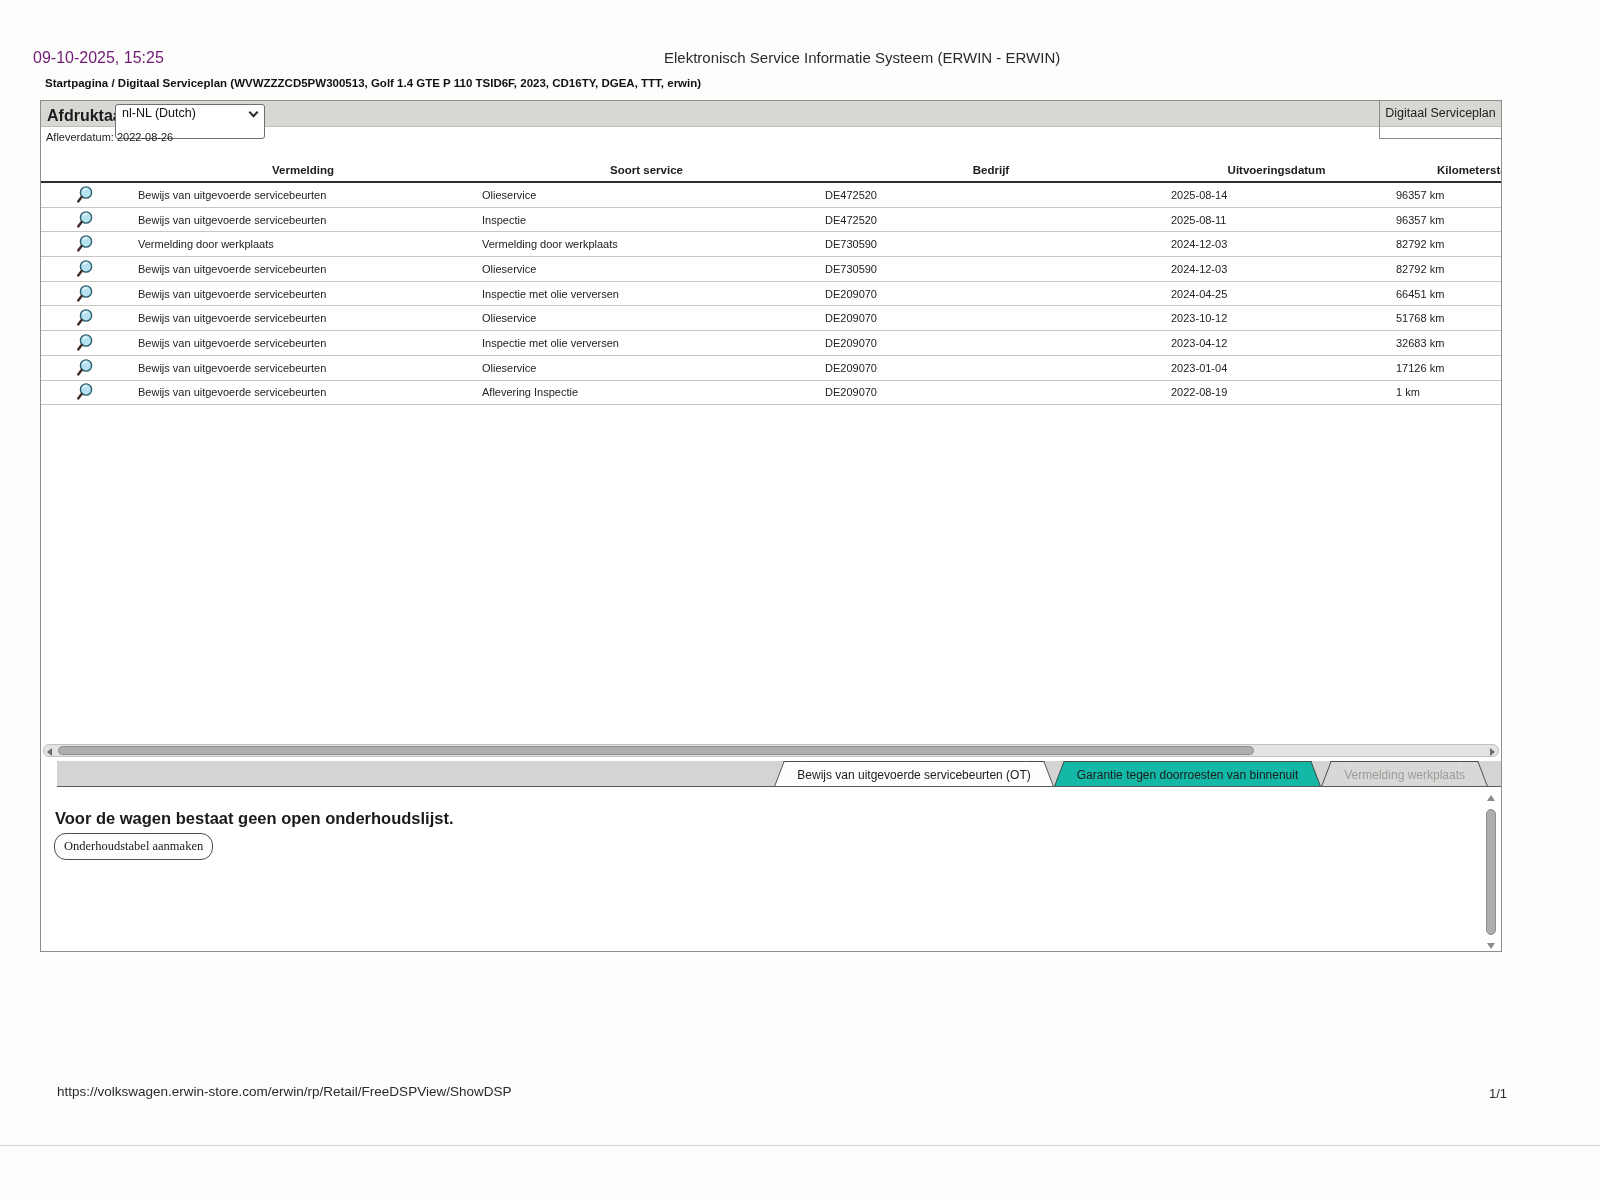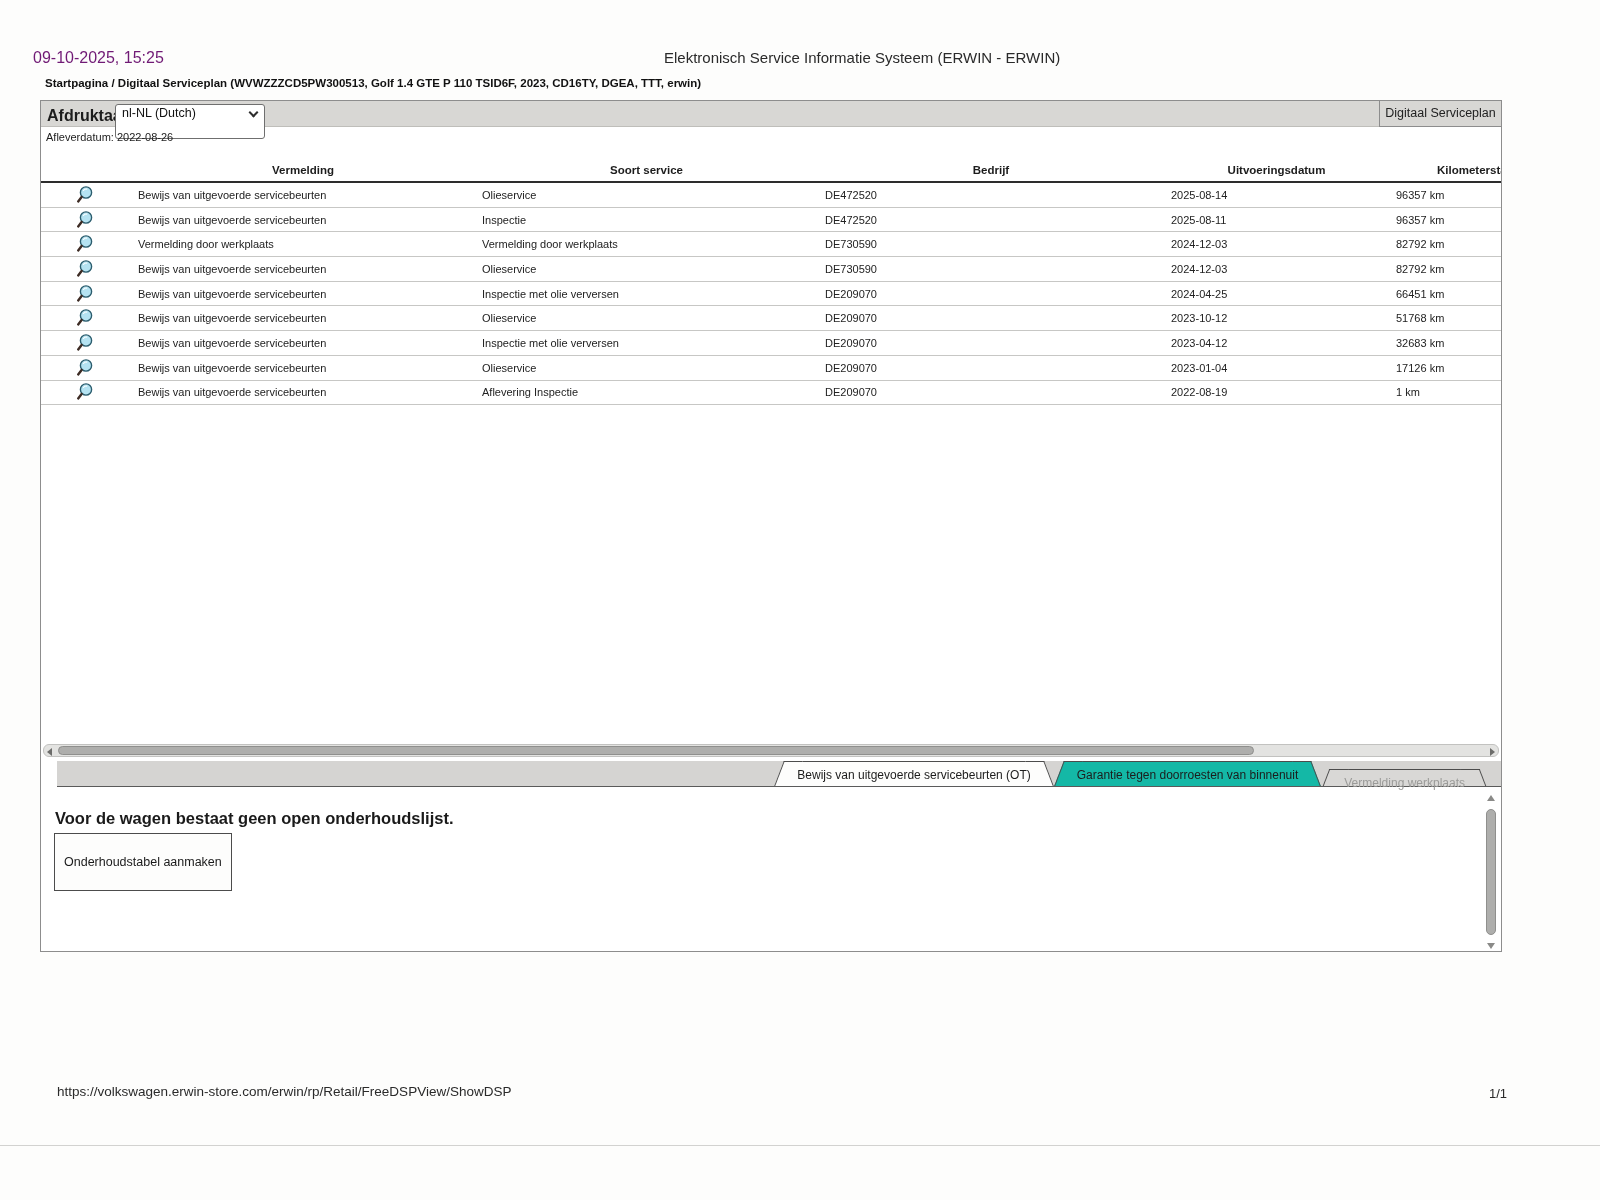--- a/index.html
+++ b/index.html
@@ -31,21 +31,21 @@
   .lang-select {
     position: absolute; left: 74px; top: 3px; width: 150px; height: 35px;
     background: #fff; border: 1px solid #6f6f6f; border-radius: 3px;
     font-size: 12.5px; line-height: 17px; padding-left: 6px; color: #111;
   }
   .lang-select .chevron {
     position: absolute; right: 7px; top: 4px; width: 7px; height: 7px;
     border: solid #2e2e2e; border-width: 0 2px 2px 0; transform: rotate(45deg);
   }
   .plan-box {
-    position: absolute; right: 0; top: 0; width: 122px; height: 26px;
+    position: absolute; right: 0; top: 0; width: 122px; height: 38px;
     border-left: 1px solid #8d8d8d; border-bottom: 1px solid #8d8d8d;
     font-size: 12.5px; text-align: center; line-height: 24px; color: #222;
   }
 
   .afleverdatum { position: absolute; top: 30px; left: 5px; font-size: 11px; font-weight: normal; }
 
   
   .service-table { position: absolute; top: 52px; left: 0; width: 1573px; }
   .thead, .trow {
     display: grid;
@@ -92,30 +92,30 @@
     cursor: pointer;
   }
   .tab::before, .tab::after {
     content: ""; position: absolute; top: -1px; bottom: 0; width: 18px;
     background: inherit; z-index: -1;
   }
   .tab::before { left: -8px; transform: skewX(-21deg); border-left: 1px solid #4c4c4c; border-top: 1px solid #4c4c4c; }
   .tab::after { right: -8px; transform: skewX(21deg); border-right: 1px solid #4c4c4c; border-top: 1px solid #4c4c4c; }
   .tab.active { background: #fdfdfc; z-index: 3; }
   .tab.mid { background: #14b8a6; z-index: 2; }
-  .tab.disabled { background: #d9d8d6; color: #9b9b99; z-index: 1; margin-top: 8px; }
+  .tab.disabled { background: #d9d8d6; color: #9b9b99; z-index: 1; }
 
   
   .bottom-panel { position: absolute; top: 686px; left: 0; right: 0; bottom: 0; background: #fff; }
   .panel-message { position: absolute; left: 14px; top: 22px; font-size: 16.5px; font-weight: bold; color: #1a1a1a; }
   .create-btn {
     position: absolute; left: 13px; top: 46px;
-    font-family: Liberation Sans, sans-serif; font-size: 12.5px; color: #1a1a1a;
-    background: #fdfdfc; border: 1px solid #4c4c4c; border-radius: 0;
-    padding: 21px 9px; cursor: pointer;
+    font-family: Liberation Serif, serif; font-size: 12.5px; color: #1a1a1a;
+    background: #fdfdfc; border: 1px solid #4c4c4c; border-radius: 12px;
+    padding: 5px 9px; cursor: pointer;
   }
 
   .vscroll { position: absolute; right: 3px; top: 692px; width: 14px; height: 156px; }
   .vthumb {
     position: absolute; left: 2px; right: 2px; top: 16px; bottom: 14px;
     background: #aeaeac; border: 1px solid #8f8f8d; border-radius: 5px;
   }
   .varrow { position: absolute; left: 3px; width: 0; height: 0; }
   .varrow.up { top: 2px; border-left: 4px solid transparent; border-right: 4px solid transparent; border-bottom: 6px solid #8a8a88; }
   .varrow.down { bottom: 0; border-left: 4px solid transparent; border-right: 4px solid transparent; border-top: 6px solid #8a8a88; }

